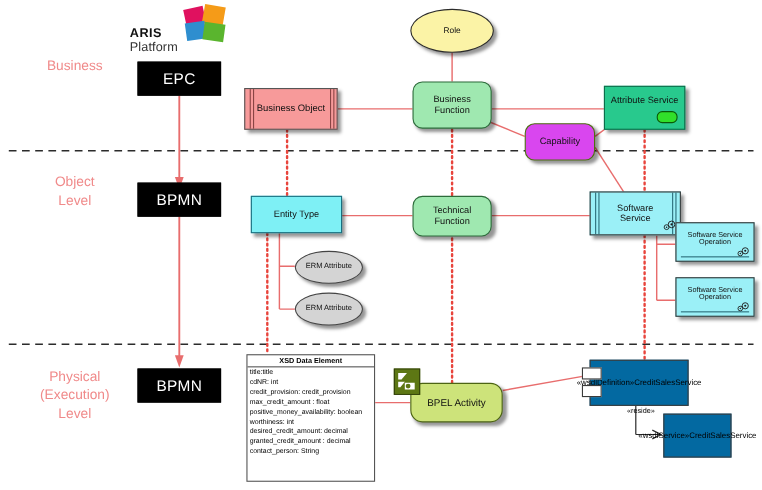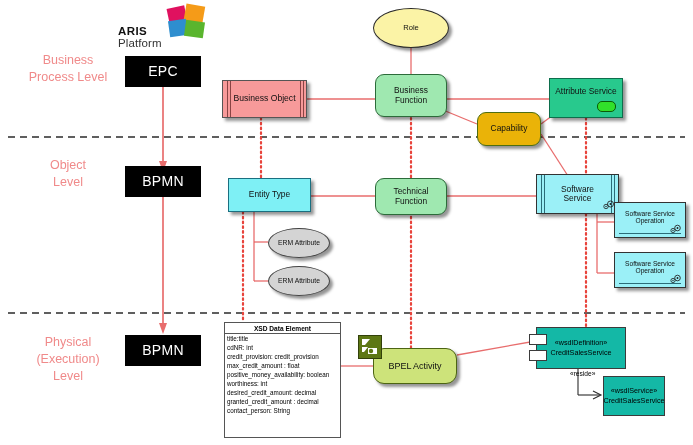--- a/index.html
+++ b/index.html
@@ -11,21 +11,21 @@
   
   .level-label{position:absolute;color:#f08a8a;font-size:12.5px;text-align:center;
                line-height:1.35;z-index:4;}
   
   .black-box{background:#000000;color:#ffffff;font-size:14px;letter-spacing:.3px;
              border:1px solid #000;z-index:6;}
   
   .shadowed{box-shadow:3px 3px 3px rgba(0,0,0,.42);}
   .rounded{border-radius:9px;}
   .biz-func{background:#9fe8b0;border:1px solid #2c6b3a;font-size:8.4px;color:#111;}
-  .capability{background:#eab308;border:1px solid #4e6e12;font-size:8.4px;color:#111;}
+  .capability{background:#d946ef;border:1px solid #4e6e12;font-size:8.4px;color:#111;}
   .biz-service{background:#28c98d;border:1px solid #0d6e4c;font-size:8.4px;color:#111;}
   .biz-object{background:#f79a9a;border:1px solid #555;font-size:8.6px;color:#111;}
   .entity-type{background:#7ef0f5;border:1px solid #1a6f80;font-size:8.4px;color:#111;}
   .sw-service{background:#9bf0f7;border:1px solid #333;font-size:8.4px;color:#111;}
   .sw-op{background:#9bf0f7;border:1px solid #333;font-size:6.6px;color:#111;}
   .erm{background:#d4d4d4;border:1px solid #444;border-radius:50%;
        font-size:6.8px;color:#111;}
   .role{background:#fbf3a6;border:1px solid #2b2b2b;border-radius:50%;
         font-size:7.6px;color:#111;}
   .bpel-act{background:#cde37a;border:1px solid #4c6413;font-size:9px;color:#111;
@@ -35,22 +35,22 @@
   
   .ss-bar{position:absolute;top:0;bottom:0;width:0;border-left:1px solid #2a6c78;}
   
   .xsd{position:absolute;background:#ffffff;border:1px solid #555;z-index:6;
        font-size:6.3px;color:#000;box-sizing:border-box;}
   .xsd-title{text-align:center;font-weight:bold;font-size:6.6px;padding:1.5px 0 1.5px;
              border-bottom:1px solid #555;}
   .xsd-rows{padding:1px 2px 0 2px;}
   .xsd-rows div{line-height:1.42;white-space:nowrap;}
   
-  .uml{position:absolute;background:#14b8a6;border:1.2px solid #3b3b3b;z-index:6;
-       box-sizing:border-box;display:flex;flex-direction:column;align-items:center;
+  .uml{position:absolute;background:#0369a1;border:1.2px solid #3b3b3b;z-index:6;
+       box-sizing:border-box;display:flex;flex-direction:row;align-items:center;
        justify-content:center;font-size:7.2px;color:#000;line-height:1.45;}
   .uml-tab{position:absolute;width:16px;height:9px;background:#fff;
            border:1.2px solid #3b3b3b;left:-8px;}
   .reside-lbl{position:absolute;font-size:6.6px;color:#000;z-index:7;}
   
   .gear-icon{position:absolute;right:3px;bottom:3px;width:13px;height:10px;}
   .pill-icon{position:absolute;right:6px;bottom:5px;width:17px;height:9px;
              background:#31e02a;border:1px solid #0a5a08;border-radius:5px;}
   .bpel-icon{position:absolute;width:22px;height:22px;background:#5d7714;
              border:1px solid #32410a;left:-16px;top:-14px;z-index:7;}
@@ -124,21 +124,20 @@
     </g>
   </svg>
   <div class="aris-text">
     <div class="aris-a">ARIS</div>
     <div class="aris-p">Platform</div>
   </div>
 </div>
 
 <div class="level-label" style="left:8px;top:52px;width:120px;">
   <div>Business</div>
-  <div>Process Level</div>
 </div>
 <div class="level-label" style="left:8px;top:157px;width:120px;">
   <div>Object</div>
   <div>Level</div>
 </div>
 <div class="level-label" style="left:8px;top:334px;width:120px;">
   <div>Physical</div>
   <div>(Execution)</div>
   <div>Level</div>
 </div>

